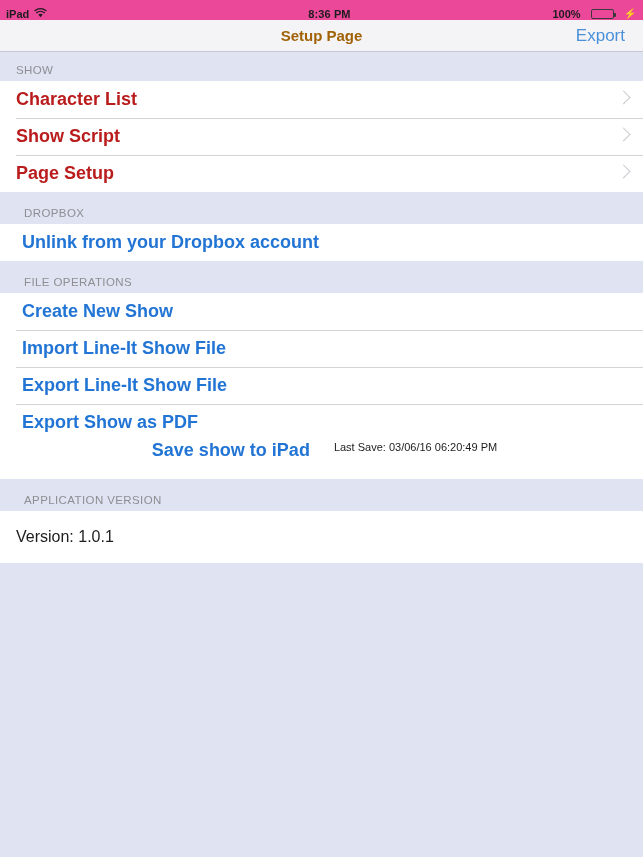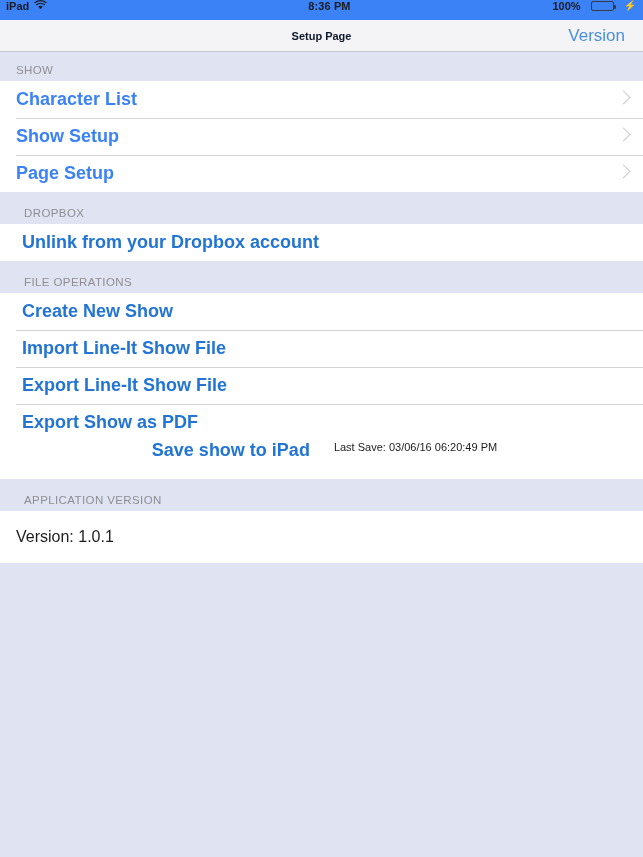--- a/index.html
+++ b/index.html
@@ -11,23 +11,23 @@
     height: 857px;
     background: #dfe3f2;
     font-family: "Liberation Sans", sans-serif;
     -webkit-font-smoothing: antialiased;
     overflow: hidden;
   }
 
   
   .status-bar {
     height: 20px;
-    background: #3b82f6;
-    display: flex;
-    align-items: flex-start;
+    background: #ec4899;
+    display: flex;
+    align-items: flex-end;
     position: relative;
     font-size: 11px;
     color: #1c1c1e;
     padding: 0 6px;
     box-sizing: border-box;
   }
   .status-left {
     display: flex;
     align-items: center;
     gap: 5px;
@@ -79,23 +79,23 @@
     border-bottom: 1px solid #c4c6d0;
     display: flex;
     align-items: center;
     position: relative;
     box-sizing: border-box;
   }
   .nav-title {
     position: absolute;
     left: 0; right: 0;
     text-align: center;
-    font-size: 11px;
-    font-weight: bold;
-    color: #0f172a;
+    font-size: 15px;
+    font-weight: bold;
+    color: #a16207;
   }
   .nav-right {
     margin-left: auto;
     margin-right: 18px;
     font-size: 17px;
     color: #4a90d9;
     z-index: 2;
   }
 
   
@@ -125,21 +125,21 @@
     content: "";
     position: absolute;
     top: 0; left: 16px; right: 0;
     height: 1px;
     background: #d4d4d8;
   }
 
   .row-title-dark {
     font-size: 18px;
     font-weight: bold;
-    color: #3b82f6;
+    color: #b91c1c;
     padding-left: 16px;
   }
   .row-title-link {
     font-size: 18px;
     font-weight: bold;
     color: #2275d4;
     padding-left: 22px;
   }
 
   .chevron {
@@ -207,33 +207,33 @@
       <span class="battery-pct">100%</span>
       <span class="battery">
         <span class="battery-fill"></span>
       </span>
       <span class="bolt">⚡</span>
     </div>
   </div>
 
   <div class="nav-bar">
     <div class="nav-title">Setup Page</div>
-    <div class="nav-right">Version</div>
+    <div class="nav-right">Export</div>
   </div>
 
   <div class="table">
 
     <div class="section-header">SHOW</div>
     <div class="group">
       <div class="row">
         <span class="row-title-dark">Character List</span>
         <span class="chevron"></span>
       </div>
       <div class="row">
-        <span class="row-title-dark">Show Setup</span>
+        <span class="row-title-dark">Show Script</span>
         <span class="chevron"></span>
       </div>
       <div class="row">
         <span class="row-title-dark">Page Setup</span>
         <span class="chevron"></span>
       </div>
     </div>
 
     <div class="section-header tall">DROPBOX</div>
     <div class="group">

